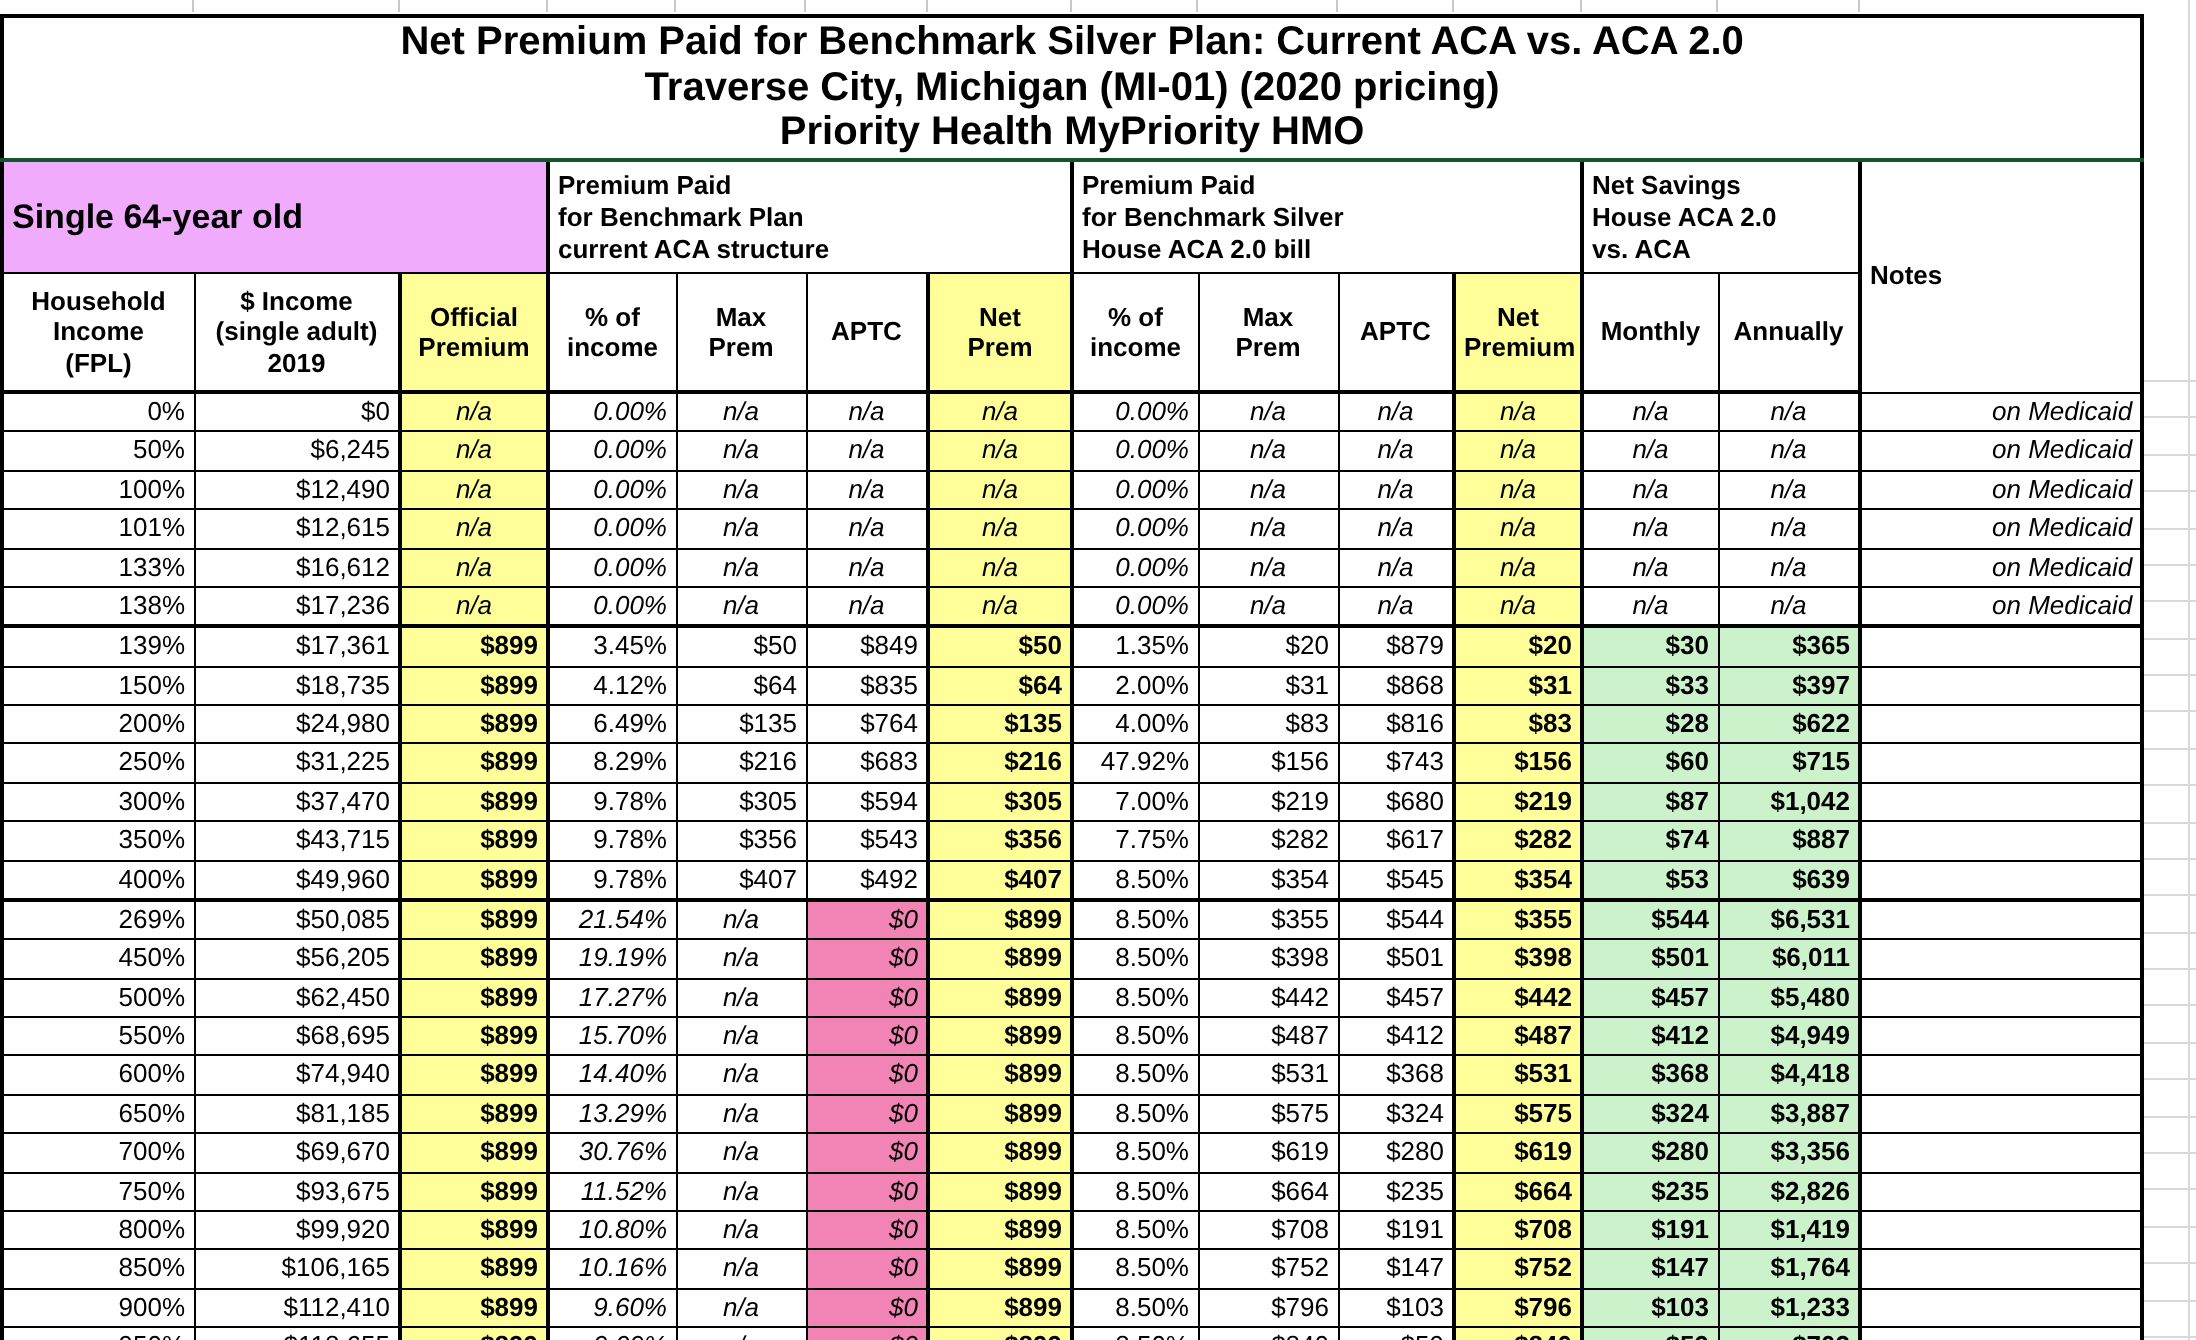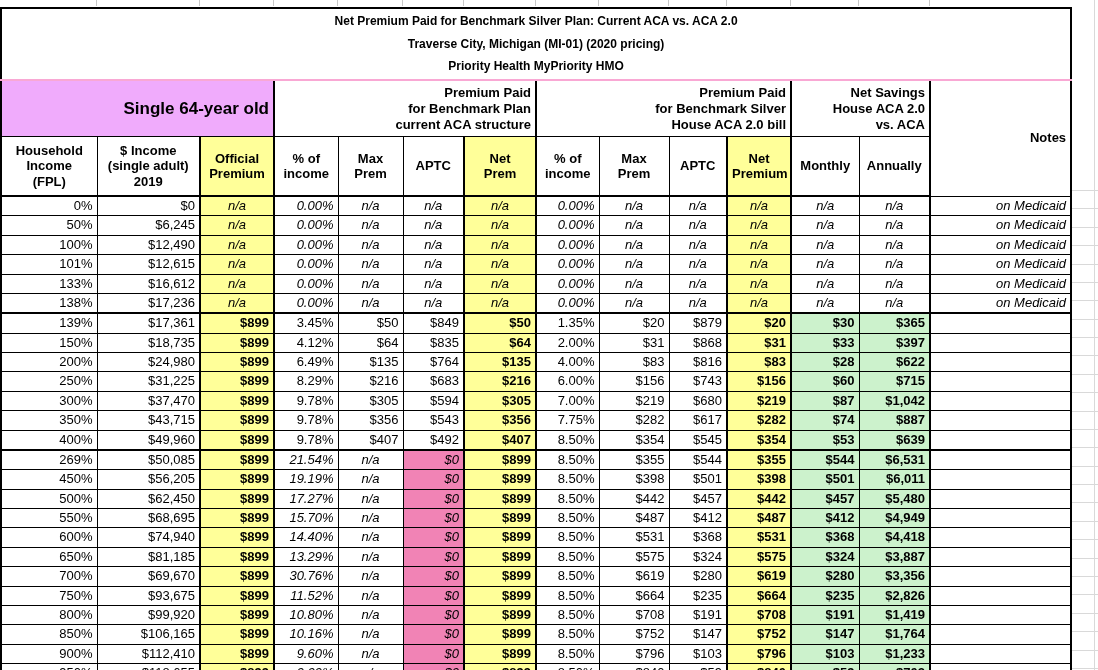--- a/index.html
+++ b/index.html
@@ -1,24 +1,24 @@
 <!DOCTYPE html>
 <html><head>
 <meta charset="utf-8">
 <style>
   html,body{margin:0;padding:0;background:#fff;}
   #screen{position:relative;width:1098px;height:670px;background:#fff;overflow:hidden;
           font-family:"Liberation Sans",sans-serif;color:#000;}
   table{position:absolute;top:7px;left:0;width:1070px;border-collapse:collapse;
         border:2px solid #000;table-layout:fixed;}
   td{border:1px solid #000;font-size:13px;padding:0 4px;overflow:hidden;vertical-align:middle;}
-  .title-row td{border-bottom:2px solid #f9a8d4;font-weight:bold;font-size:12px;text-align:center;
+  .title-row td{border-bottom:2px solid #14532d;font-weight:bold;font-size:20px;text-align:center;
         height:70px;padding:0;}
   .title-row .tl{line-height:22.5px;}
-  .group-row td{height:55px;font-weight:bold;text-align:right;white-space:pre-line;line-height:16px;}
+  .group-row td{height:55px;font-weight:bold;text-align:left;white-space:pre-line;line-height:16px;}
   .colhdr-row td{height:58px;font-weight:bold;text-align:center;white-space:pre-line;
         line-height:15.5px;border-bottom:2px solid #000;}
   tbody td{height:18.38px;line-height:18.38px;white-space:nowrap;}
   .subject{font-size:17px;}
   .orange{background:#f0abfc;}
   .yellow{background:#FFFF99;}
   .pink{background:#F183B5;}
   .green{background:#CCF2CC;}
   .num{text-align:right;}
   .ctr{text-align:center;}
@@ -292,21 +292,21 @@
           <td class="bl2"></td>
         </tr>
         <tr>
           <td class="num">250%</td>
           <td class="num">$31,225</td>
           <td class="yellow bl2 br2 num b">$899</td>
           <td class="num">8.29%</td>
           <td class="num">$216</td>
           <td class="num">$683</td>
           <td class="yellow bl2 num b">$216</td>
-          <td class="bl2 num">6.00%</td>
+          <td class="bl2 num">47.92%</td>
           <td class="num">$156</td>
           <td class="num">$743</td>
           <td class="yellow bl2 br2 num b">$156</td>
           <td class="green num b">$60</td>
           <td class="green num b">$715</td>
           <td class="bl2"></td>
         </tr>
         <tr>
           <td class="num">300%</td>
           <td class="num">$37,470</td>

